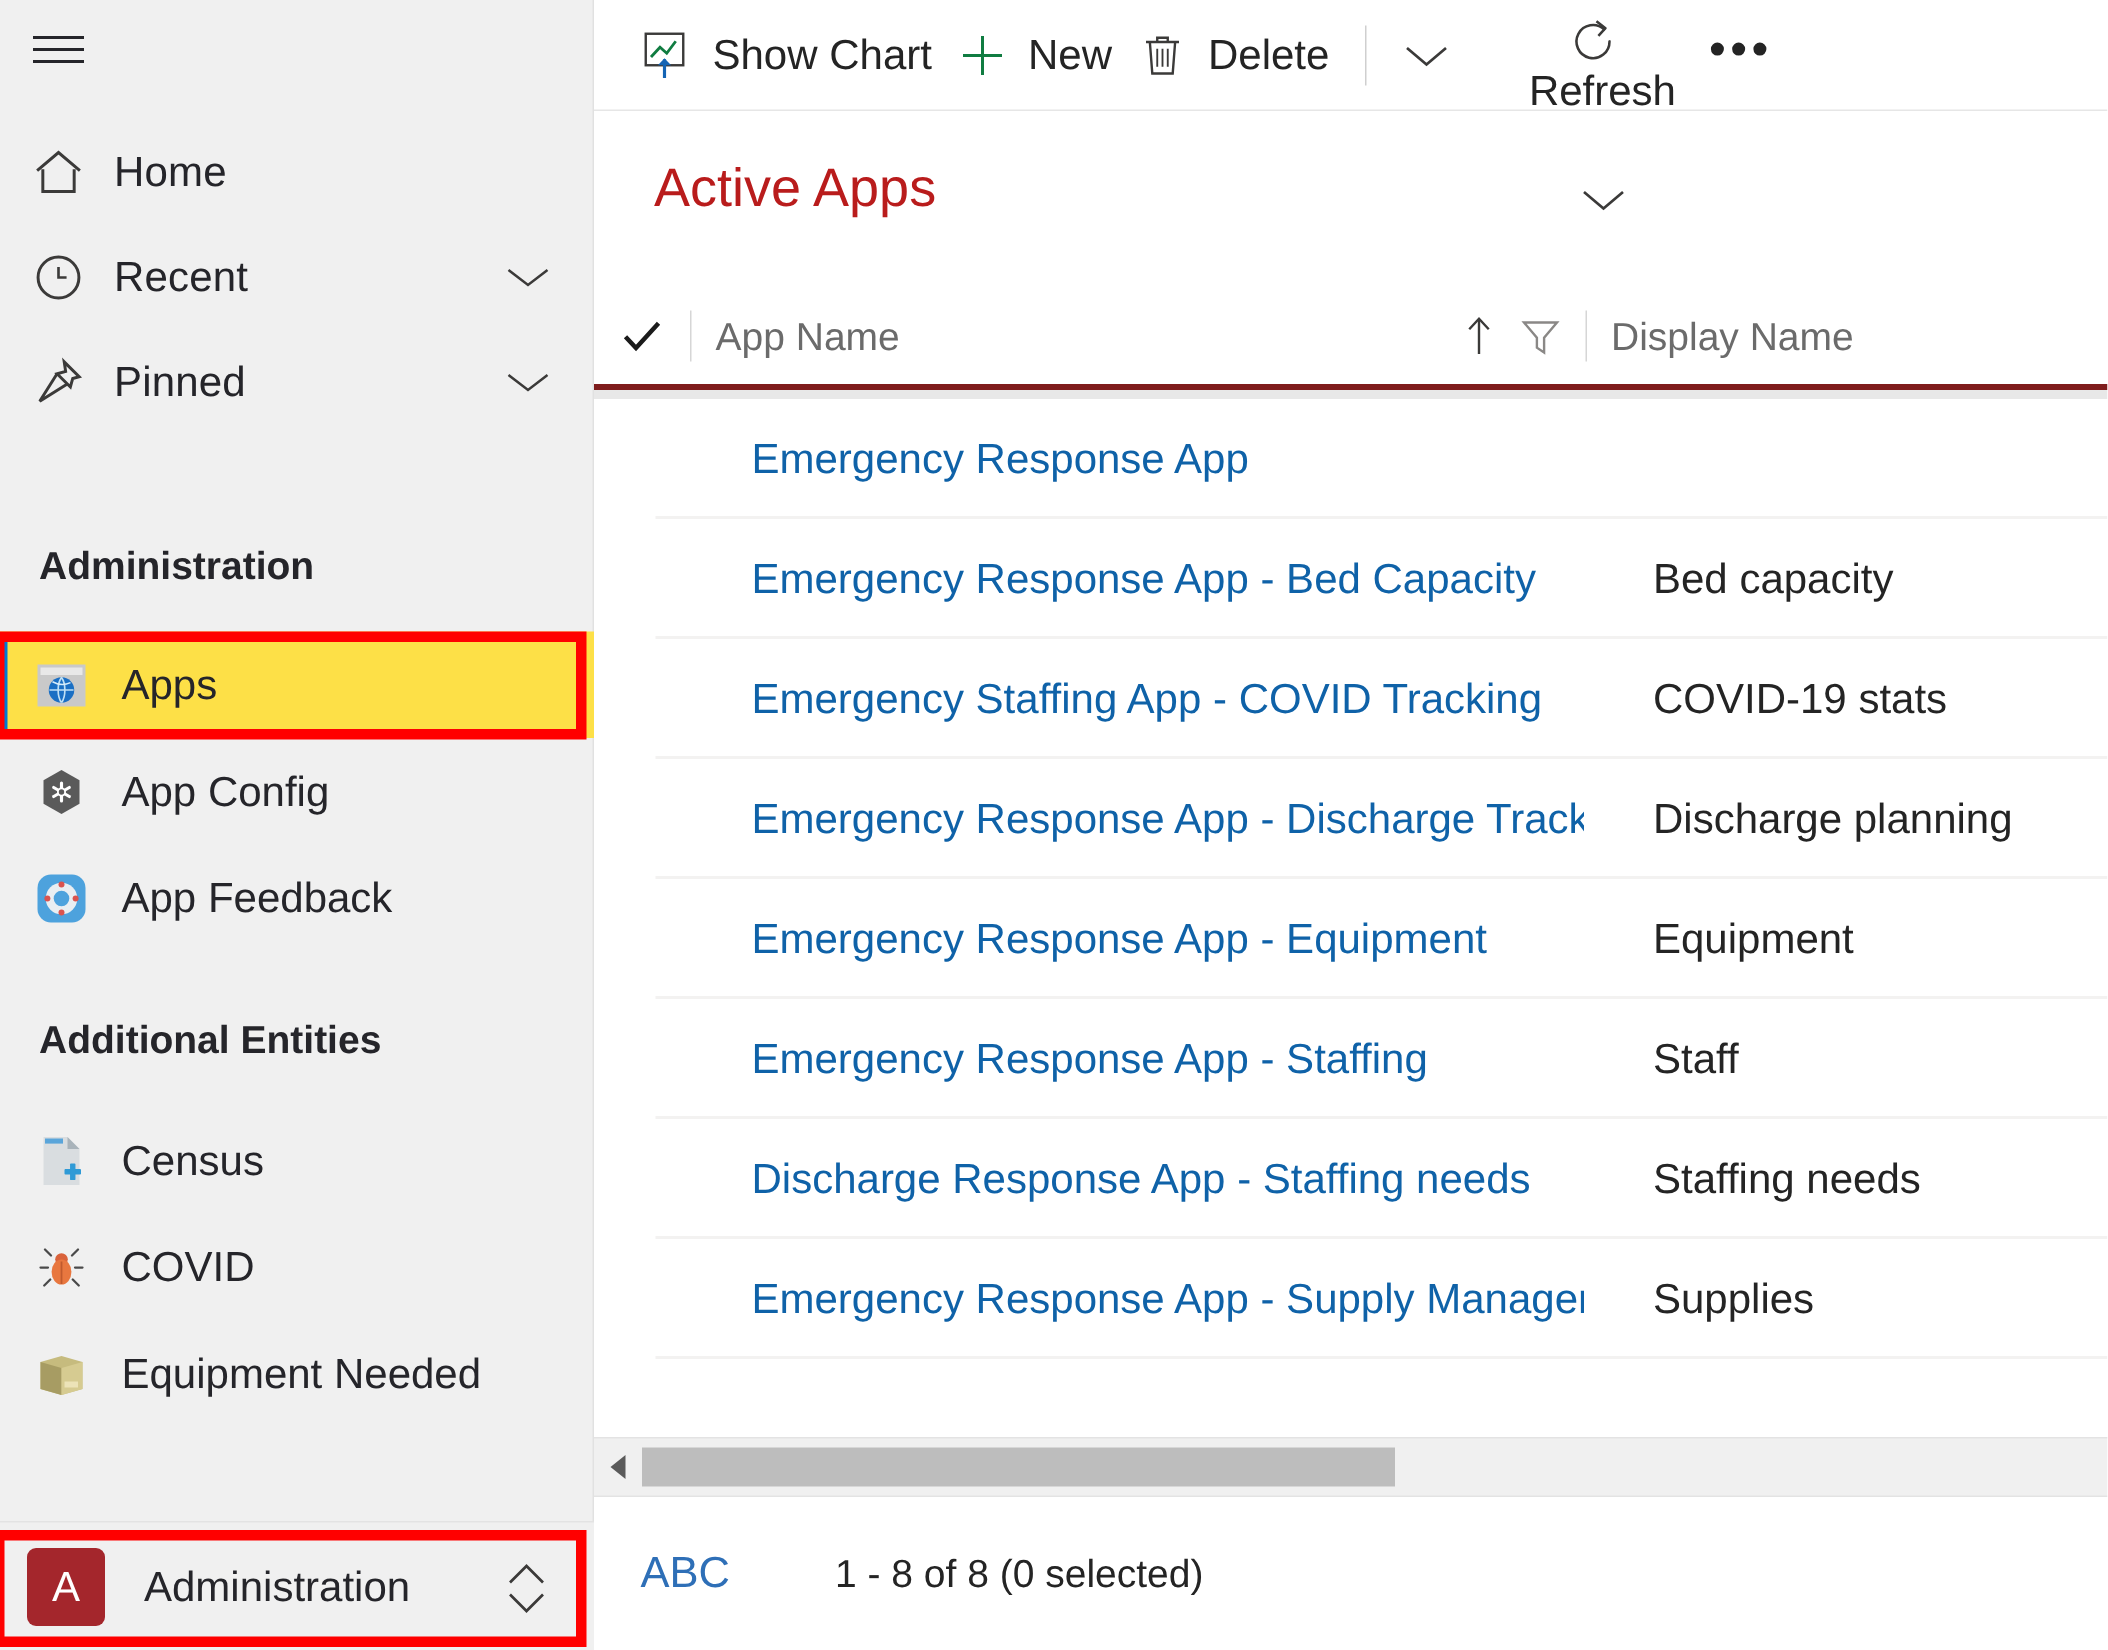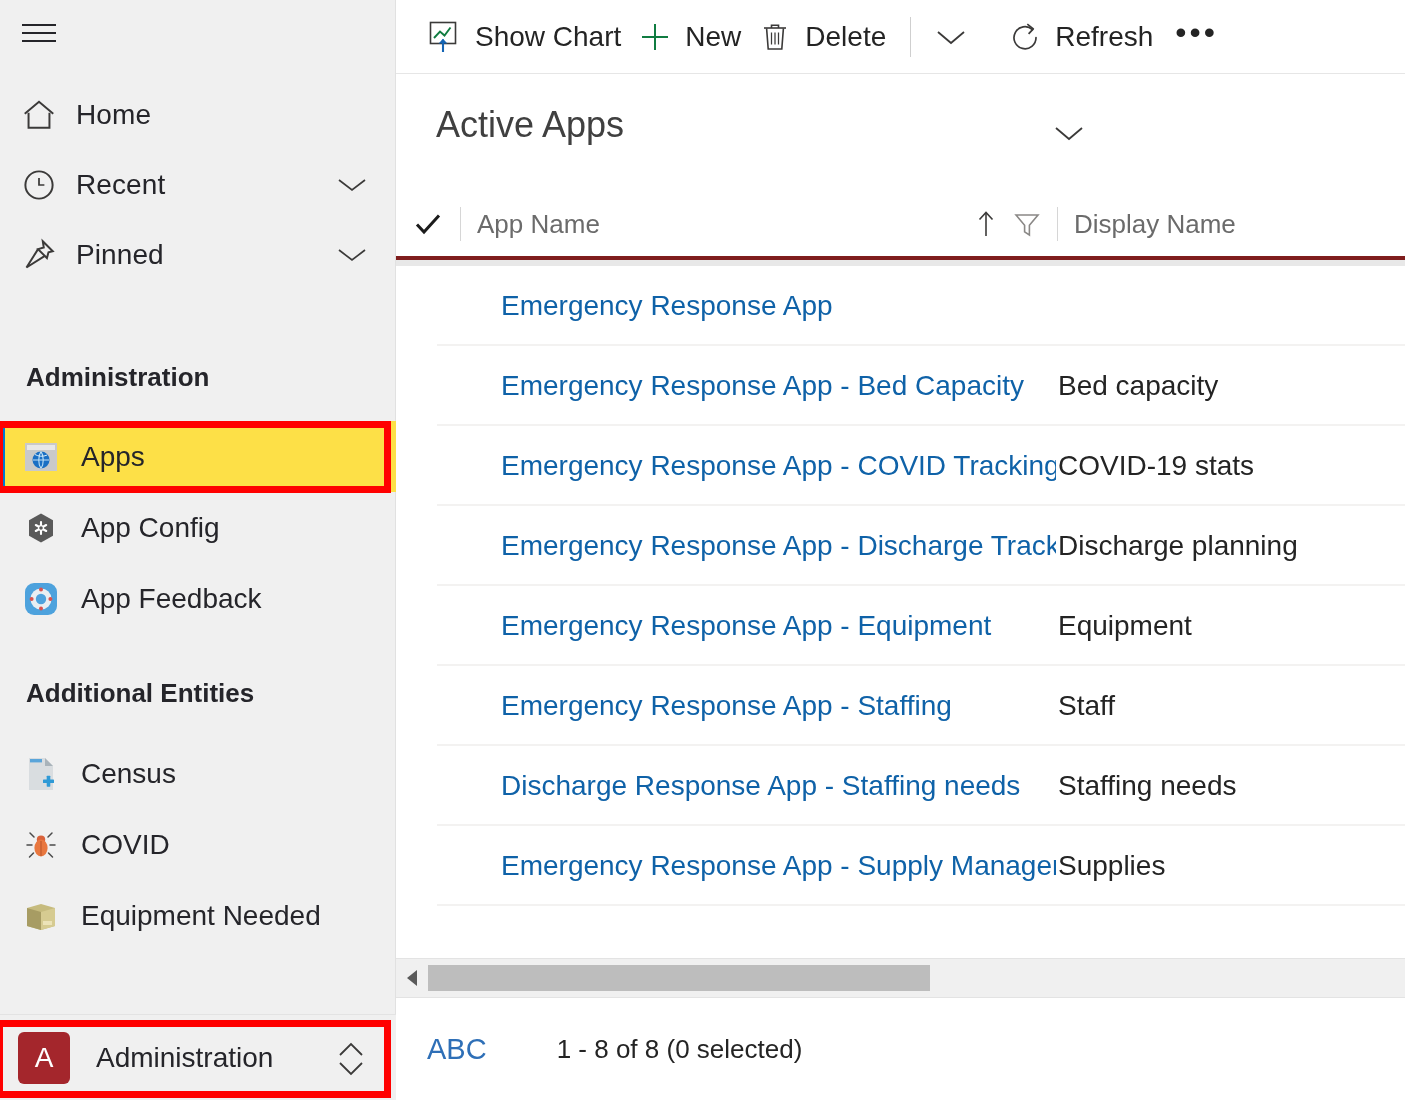--- a/index.html
+++ b/index.html
@@ -207,21 +207,21 @@
 
   
   .view-head {
     position: relative;
     height: 118px;
   }
   .view-title {
     position: absolute;
     left: 40px; top: 30px;
     font-size: 36px;
-    color: #404040;
+    color: #b91c1c;
     white-space: nowrap;
     text-align: center;
   }
   .view-chev {
     position: absolute;
     left: 656px; top: 48px;
     width: 34px; height: 22px;
     cursor: pointer;
   }
 
@@ -268,20 +268,21 @@
   .grid-strip { height: 6px; background: #e8e8e8; }
 
   .grid-body { position: relative; }
   .row {
     position: relative;
     display: flex;
     align-items: flex-end;
     height: 80px;
     background: #fff;
     cursor: pointer;
+    gap: 44px;
   }
   .row::after {
     content: "";
     position: absolute;
     left: 41px; right: 0; bottom: 0;
     height: 2px;
     background: #f3f2f1;
   }
   .cell {
     height: 100%;
@@ -565,21 +566,21 @@
       <div class="cmd-sep"></div>
 
       <div class="cmd">
         <span class="ci">
           <svg width="34" height="22" viewBox="0 0 34 22" fill="none" stroke="#3b3a39" stroke-width="1.8">
             <path d="M4 6 17 17 30 6"></path>
           </svg>
         </span>
       </div>
 
-      <div class="cmd" style="margin-left:22px;">
+      <div class="cmd" style="margin-left:22px;flex-direction:column;">
         <span class="ci">
           <svg width="36" height="36" viewBox="0 0 36 36" fill="none" stroke="#3b3a39" stroke-width="1.7">
             <path d="M25.4 10.6A11 11 0 1 0 29 18.6" stroke-linecap="round"></path>
             <path d="M20.3 5.2 26.3 9.8 21.6 14.9" stroke-linejoin="round"></path>
           </svg>
         </span>
         <span class="ct">Refresh</span>
       </div>
 
       <div class="cmd-ellipsis">•••</div>
@@ -638,21 +639,21 @@
         <div class="cell cell-app">
           <a href="#">Emergency Response App - Bed Capacity</a>
         </div>
         <div class="cell cell-disp">
           <span>Bed capacity</span>
         </div>
       </div>
 
       <div class="row">
         <div class="cell cell-app">
-          <a href="#">Emergency Response App - COVID Tracking</a>
+          <a href="#">Emergency Staffing App - COVID Tracking</a>
         </div>
         <div class="cell cell-disp">
           <span>COVID-19 stats</span>
         </div>
       </div>
 
       <div class="row">
         <div class="cell cell-app">
           <a href="#">Emergency Response App - Discharge Tracking.</a>
         </div>

